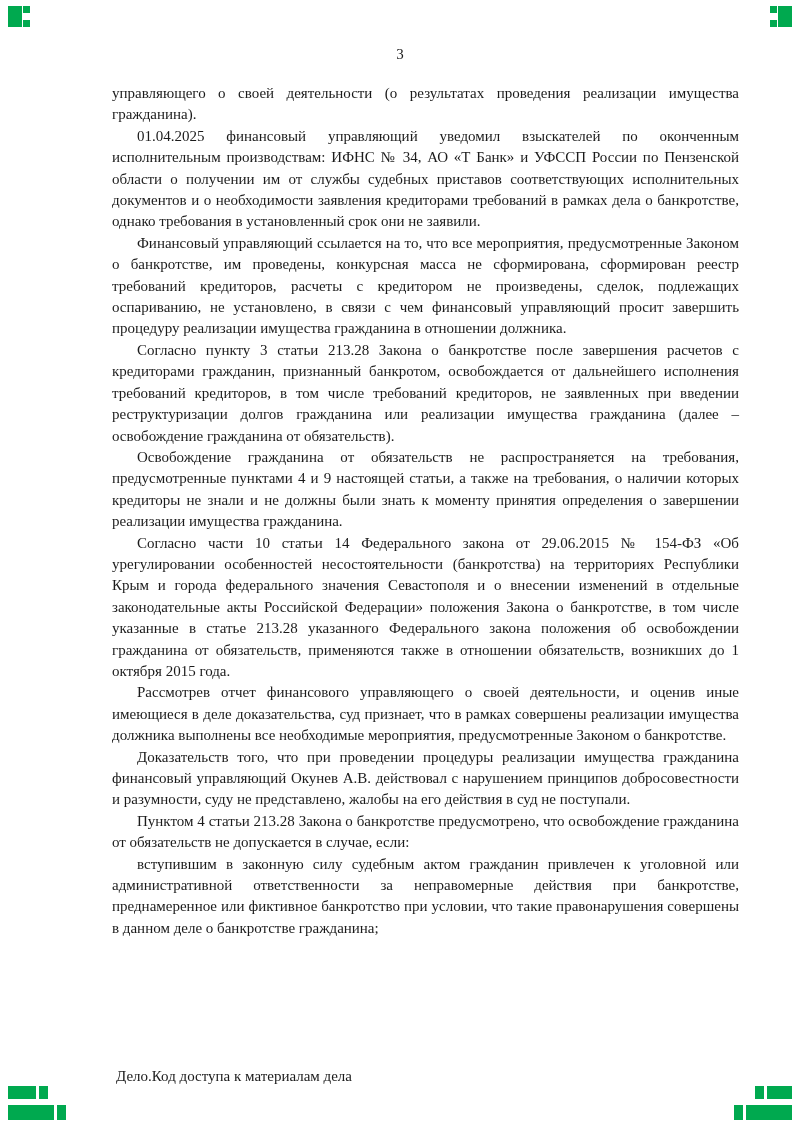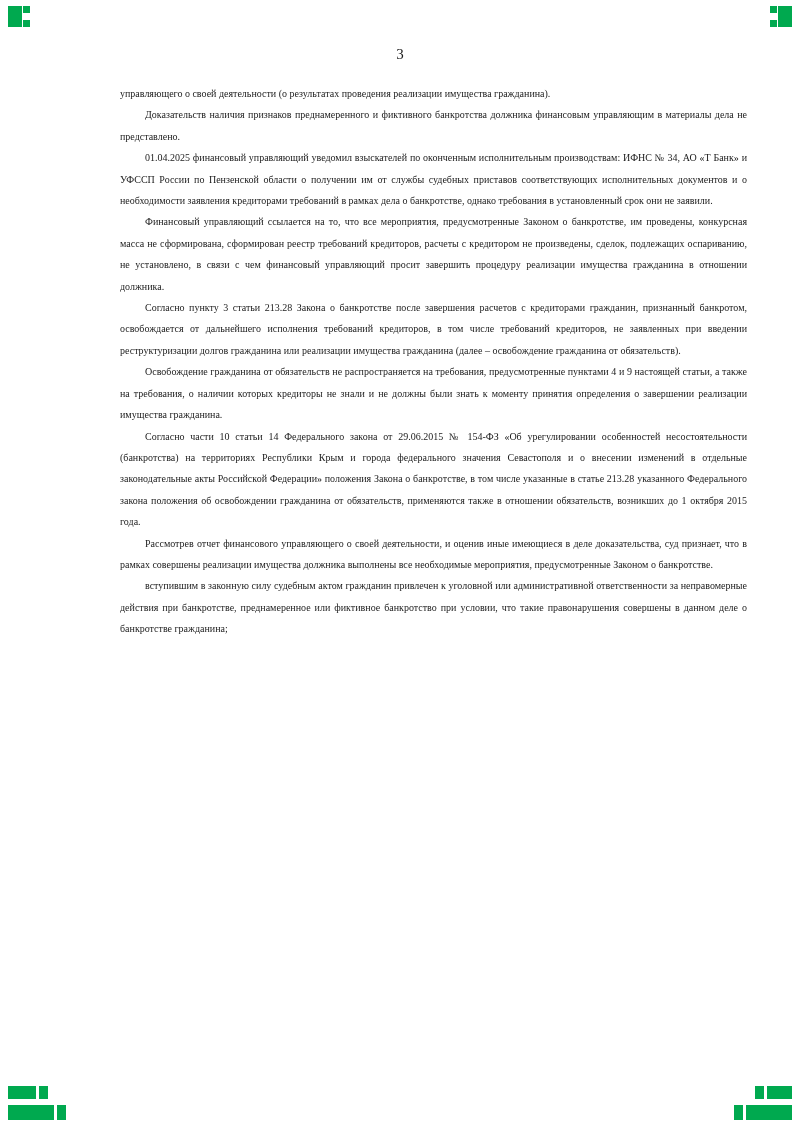--- a/index.html
+++ b/index.html
@@ -20,24 +20,24 @@
     position: absolute;
     top: 45px;
     left: 0;
     width: 100%;
     text-align: center;
     font-size: 15px;
     line-height: 18px;
   }
   .body-text {
     position: absolute;
-    left: 120px;
+    left: 112px;
     top: 83px;
     width: 627px;
-    font-size: 10px;
+    font-size: 15px;
     line-height: 21.4px;
     text-align: justify;
   }
   .body-text p {
     margin: 0;
     padding: 0;
     text-indent: 25px;
   }
   .body-text p.no-indent {
     text-indent: 0;
@@ -64,30 +64,32 @@
 </style>
 </head>
 <body>
 
 <div class="page">
 
   <div class="page-number">3</div>
 
   <div class="body-text">
     <p class="no-indent">управляющего о своей деятельности (о результатах проведения реализации имущества гражданина).</p>
-    <p>Доказательств наличия признаков преднамеренного и фиктивного банкротства должника финансовым управляющим в материалы дела не представлено.</p>
     <p>01.04.2025 финансовый управляющий уведомил взыскателей по оконченным исполнительным производствам: ИФНС № 34, АО «Т Банк» и УФССП России по Пензенской области о получении им от службы судебных приставов соответствующих исполнительных документов и о необходимости заявления кредиторами требований в рамках дела о банкротстве, однако требования в установленный срок они не заявили.</p>
     <p>Финансовый управляющий ссылается на то, что все мероприятия, предусмотренные Законом о банкротстве, им проведены, конкурсная масса не сформирована, сформирован реестр требований кредиторов, расчеты с кредитором не произведены, сделок, подлежащих оспариванию, не установлено, в связи с чем финансовый управляющий просит завершить процедуру реализации имущества гражданина в отношении должника.</p>
     <p>Согласно пункту 3 статьи 213.28 Закона о банкротстве после завершения расчетов с кредиторами гражданин, признанный банкротом, освобождается от дальнейшего исполнения требований кредиторов, в том числе требований кредиторов, не заявленных при введении реструктуризации долгов гражданина или реализации имущества гражданина (далее – освобождение гражданина от обязательств).</p>
     <p>Освобождение гражданина от обязательств не распространяется на требования, предусмотренные пунктами 4 и 9 настоящей статьи, а также на требования, о наличии которых кредиторы не знали и не должны были знать к моменту принятия определения о завершении реализации имущества гражданина.</p>
     <p>Согласно части 10 статьи 14 Федерального закона от 29.06.2015 № 154-ФЗ «Об урегулировании особенностей несостоятельности (банкротства) на территориях Республики Крым и города федерального значения Севастополя и о внесении изменений в отдельные законодательные акты Российской Федерации» положения Закона о банкротстве, в том числе указанные в статье 213.28 указанного Федерального закона положения об освобождении гражданина от обязательств, применяются также в отношении обязательств, возникших до 1 октября 2015 года.</p>
     <p>Рассмотрев отчет финансового управляющего о своей деятельности, и оценив иные имеющиеся в деле доказательства, суд признает, что в рамках совершены реализации имущества должника выполнены все необходимые мероприятия, предусмотренные Законом о банкротстве.</p>
+    <p>Доказательств того, что при проведении процедуры реализации имущества гражданина финансовый управляющий Окунев А.В. действовал с нарушением принципов добросовестности и разумности, суду не представлено, жалобы на его действия в суд не поступали.</p>
+    <p>Пунктом 4 статьи 213.28 Закона о банкротстве предусмотрено, что освобождение гражданина от обязательств не допускается в случае, если:</p>
     <p>вступившим в законную силу судебным актом гражданин привлечен к уголовной или административной ответственности за неправомерные действия при банкротстве, преднамеренное или фиктивное банкротство при условии, что такие правонарушения совершены в данном деле о банкротстве гражданина;</p>
   </div>
 
+  <div class="footer-note">Дело.Код доступа к материалам дела</div>
 
   <div class="stamp stamp-tl">
     <i style="left:0;top:0;width:14px;height:21px"></i>
     <i style="left:15px;top:0;width:7px;height:7px"></i>
     <i style="left:15px;top:14px;width:7px;height:7px"></i>
   </div>
 
   <div class="stamp stamp-tr">
     <i style="left:8px;top:0;width:14px;height:21px"></i>
     <i style="left:0;top:0;width:7px;height:7px"></i>

